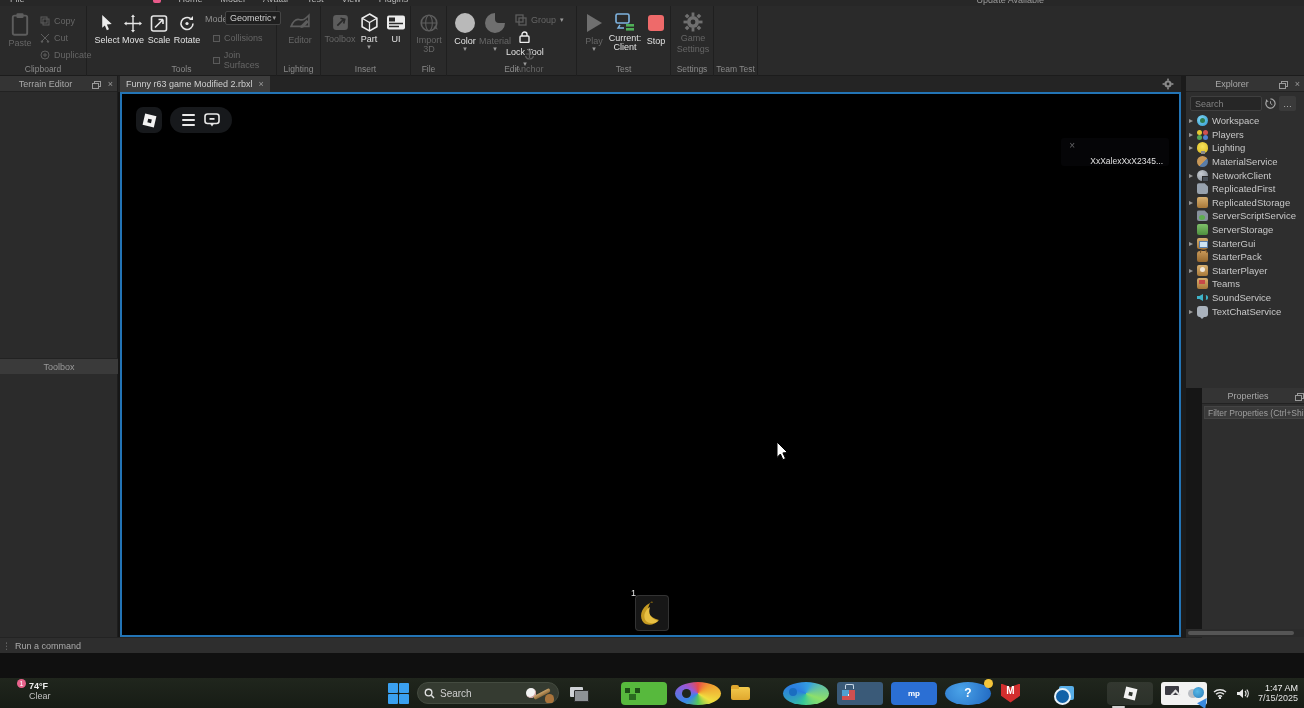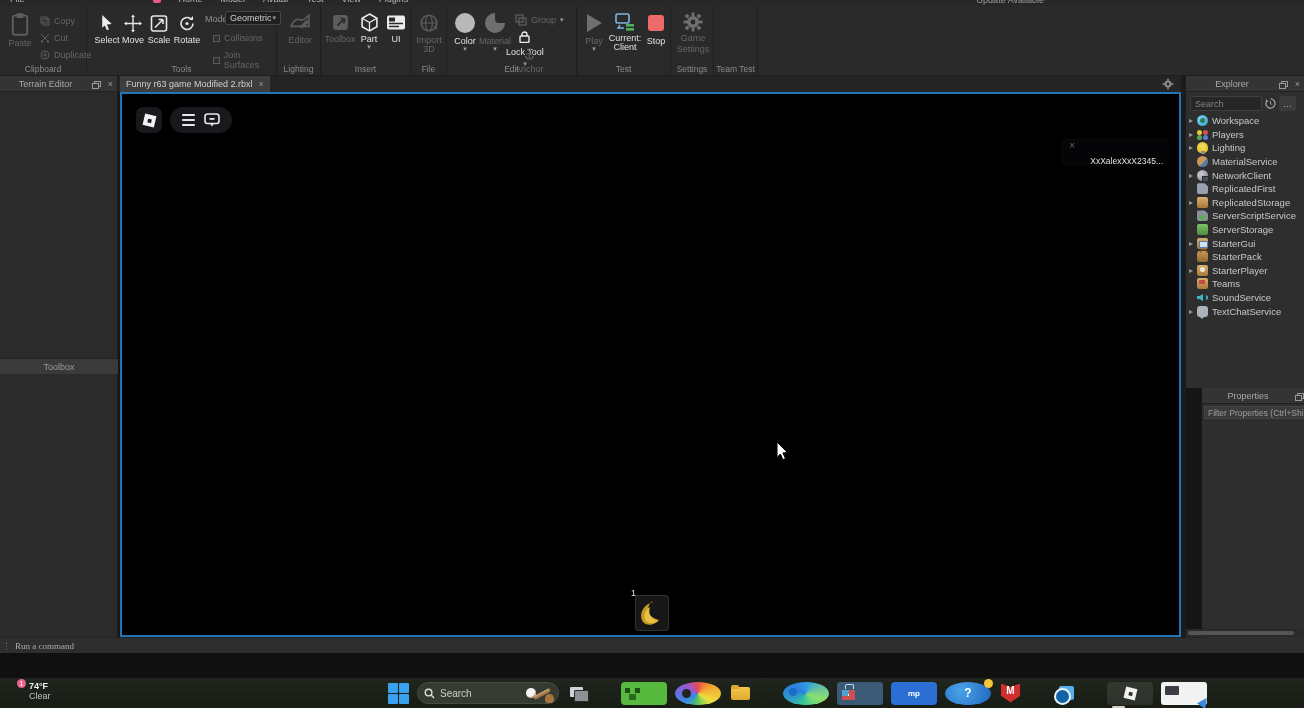--- a/index.html
+++ b/index.html
@@ -61,21 +61,21 @@
   #lb-name { position:absolute; right:16px; top:62px; font-size:8.5px; color:#e0e0e0; }
   #hotbar-slot { position:absolute; left:513px; top:501px; width:34px; height:36px; background:rgba(25,25,25,0.92);
     border:1px solid rgba(255,255,255,0.12); border-radius:4px; }
   #hotbar-num { position:absolute; left:509px; top:494px; font-size:9px; color:#e8e8e8; }
   #vp-cursor { position:absolute; left:654px; top:347px; }
 
   
   #statusbar { position:absolute; left:0; top:637px; width:1304px; height:16px; background:#2e2e2e; border-top:1px solid #232323;
     display:flex; align-items:center; }
   #statusbar .grip { color:#7a7a7a; font-size:9px; margin:0 4px 0 2px; }
-  #statusbar .stext { font-family:Liberation Serif, serif; font-size:9px; color:#aaaaaa; }
+  #statusbar .stext { font-family:Liberation Sans, sans-serif; font-size:9px; color:#aaaaaa; }
   #desktop-strip { position:absolute; left:0; top:653px; width:1304px; height:25px; background:#101010; }
 
   
   #explorer { position:absolute; left:1186px; top:76px; width:118px; height:312px; background:#2e2e2e; }
   #explorer-search { display:flex; align-items:center; gap:3px; padding:4px 4px 3px 4px; }
   #explorer-search input { width:72px; height:15px; background:#262626; border:1px solid #3f3f3f; border-radius:2px;
     color:#bdbdbd; font-size:9px; padding:0 4px; outline:none; }
   #explorer-search input::placeholder { color:#828282; }
   .sq-btn { width:17px; height:15px; background:#3a3a3a; border-radius:2px; color:#b5b5b5; font-size:9px;
     display:flex; align-items:center; justify-content:center; }
@@ -668,15 +668,31 @@
       <div class="tb-ic i-outlook"></div>
       <div class="tb-ic tb-active i-rstudio">
         <svg width="15" height="15" viewBox="0 0 16 16">
             <path fill-rule="evenodd" fill="#f2f2f2" d="M3.4.6L15.4 3.4 12.6 15.4.6 12.6zM6.6 6l-.9 3.9 3.9.9.9-3.9z"></path>
           </svg>
         <span class="tb-underline"></span>
       </div>
       <div class="tb-ic i-movies"></div>
     </div>
 
+    <div id="tb-tray">
+      <span class="chev"></span>
+      <span class="i-cloudtray"></span>
+      <svg width="14" height="11" viewBox="0 0 14 11">
+          <path d="M1 4a9 9 0 0 1 12 0M3 6.3a6 6 0 0 1 8 0M5 8.6a3 3 0 0 1 4 0" fill="none" stroke="#e8e8e8" stroke-width="1.4"></path>
+          <circle cx="7" cy="10" r="1.2" fill="#e8e8e8"></circle>
+        </svg>
+      <svg width="13" height="11" viewBox="0 0 13 11">
+          <path d="M1 4h2.5L7 1v9L3.5 7H1z" fill="#e8e8e8"></path>
+          <path d="M9 3a3.5 3.5 0 0 1 0 5M10.8 1.6a6 6 0 0 1 0 7.8" fill="none" stroke="#e8e8e8" stroke-width="1.2"></path>
+        </svg>
+      <div id="tb-clock">
+        <div class="t">1:47 AM</div>
+        <div class="d">7/15/2025</div>
+      </div>
+    </div>
   </div>
 
 </div>
 
 </body></html>

